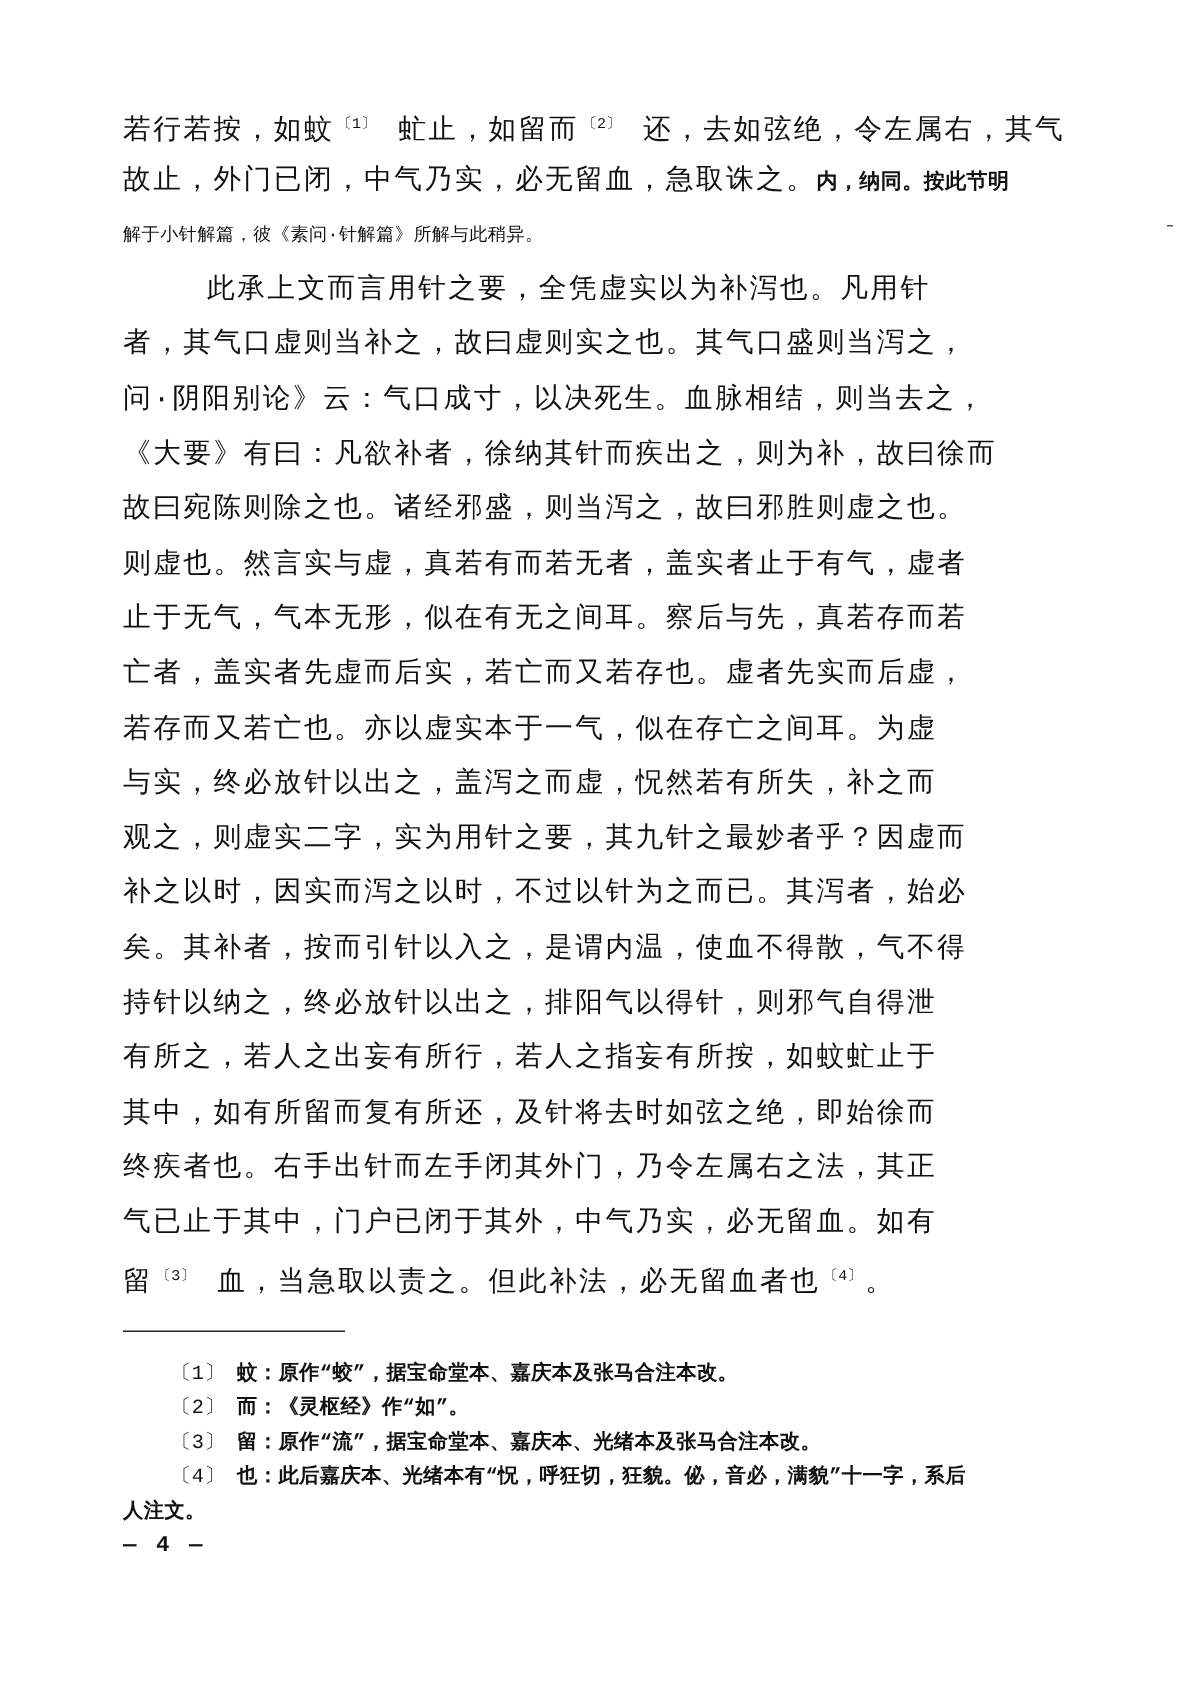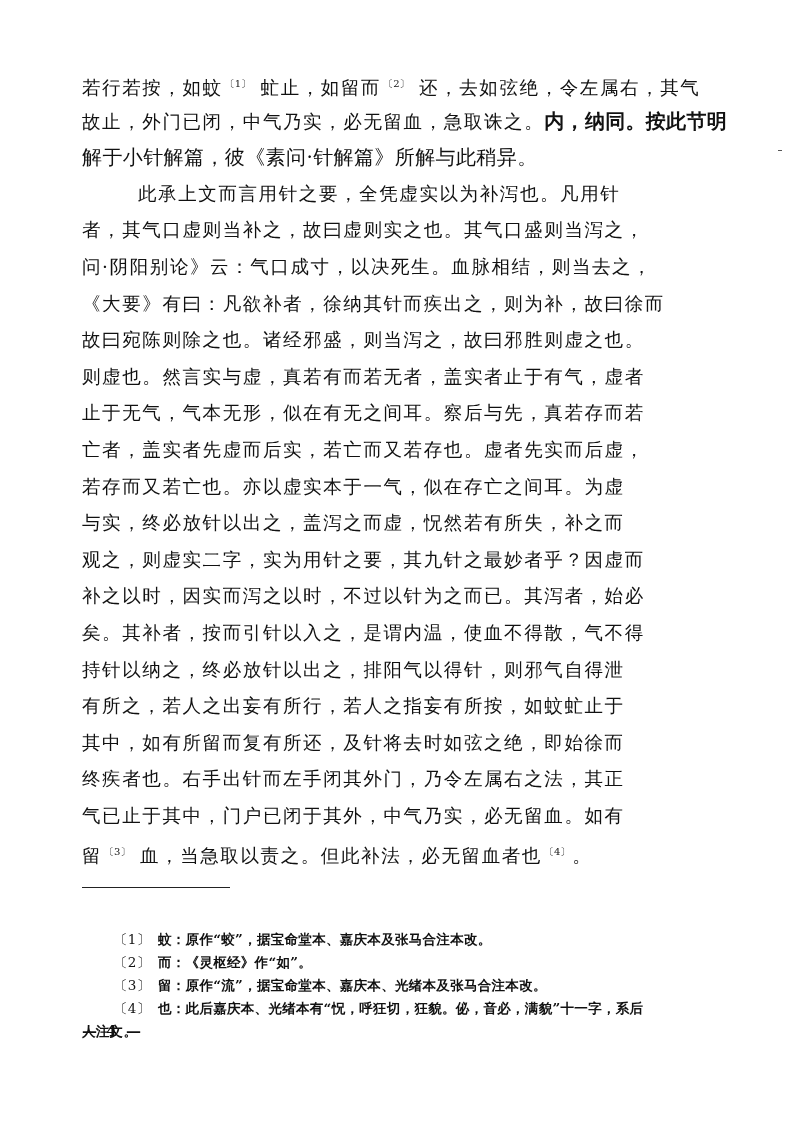--- a/index.html
+++ b/index.html
@@ -1,38 +1,38 @@
 <!DOCTYPE html>
 <html><head>
 <meta charset="utf-8">
 <style>
   html, body { margin: 0; padding: 0; background: #ffffff; }
   body {
     width: 793px; height: 1122px; position: relative; overflow: hidden;
     font-family: "DejaVu Serif", "Liberation Serif", serif;
     color: #111111;
   }
-  .page { position: absolute; left: 0; top: 0; width: 793px; height: 895px; }
+  .page { position: absolute; left: 0; top: 0; width: 793px; height: 895px; font-family: Liberation Mono, monospace; }
   .body-text {
     position: absolute; left: 82px; top: 66px; width: 596px;
   }
   .line {
     display: block; white-space: nowrap;
     font-size: 18.5px; height: 36.6px; line-height: 36.6px;
     letter-spacing: 1.6px;
   }
-  .line.small { font-size: 20px; letter-spacing: 0.4px; }
+  .line.small { font-size: 12px; letter-spacing: 0.4px; }
   .line.indent { padding-left: 56px; }
   .sup { font-size: 10px; vertical-align: 7px; letter-spacing: 0; margin: 0 2px; }
-  .small-run { font-size: 20px; letter-spacing: 0.3px; font-weight: bold; }
+  .small-run { font-size: 14px; letter-spacing: 0.3px; font-weight: bold; }
   .rule {
     position: absolute; left: 82px; top: 887px; width: 148px; height: 0;
     border-top: 1px solid #222;
   }
-  .notes { position: absolute; left: 82px; top: 928px; width: 610px; }
+  .notes { position: absolute; left: 82px; top: 905px; width: 610px; }
   .note {
     display: block; white-space: nowrap; font-size: 13.5px; height: 23px; line-height: 23px;
     font-weight: bold; padding-left: 32px; letter-spacing: 0.3px;
   }
   .note .num { display: inline-block; width: 44px; font-weight: normal; }
   .note.cont { padding-left: 0; }
   .page-number {
     position: absolute; left: 82px; top: 1022px; font-size: 15px; font-weight: bold; letter-spacing: 2px;
   }
   .margin-tick { position: absolute; width: 4px; height: 1px; background: #555; }

